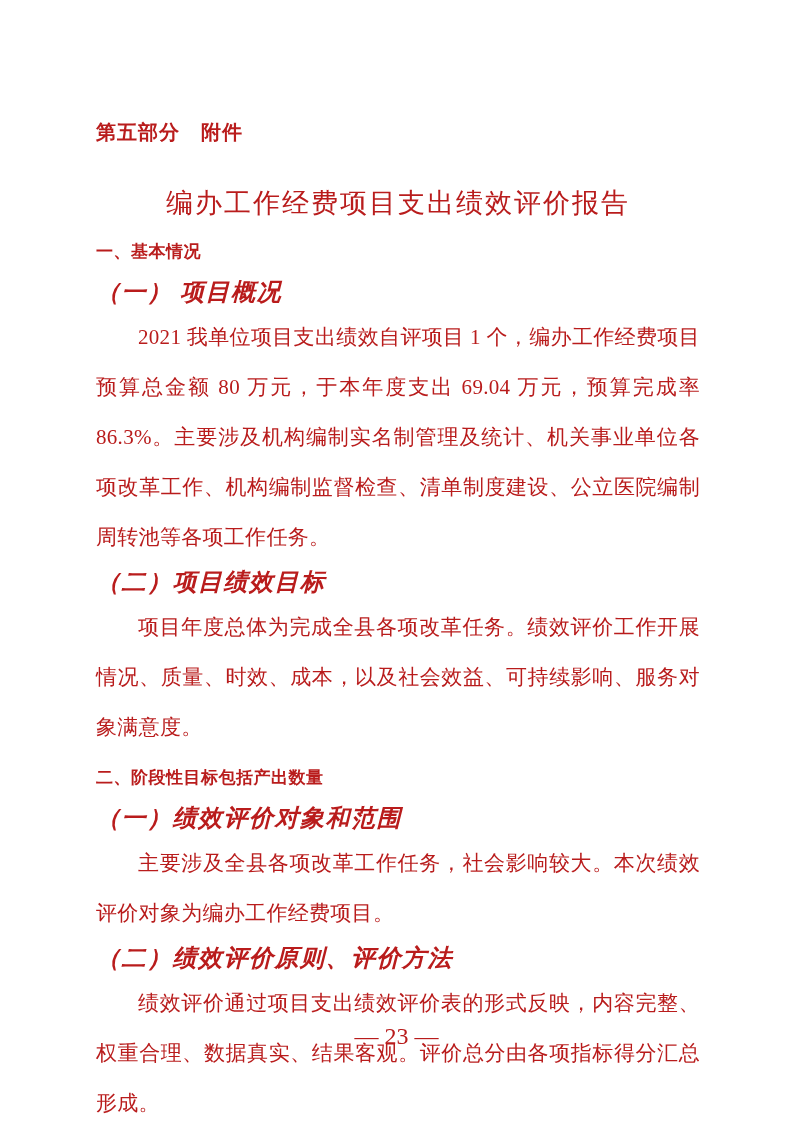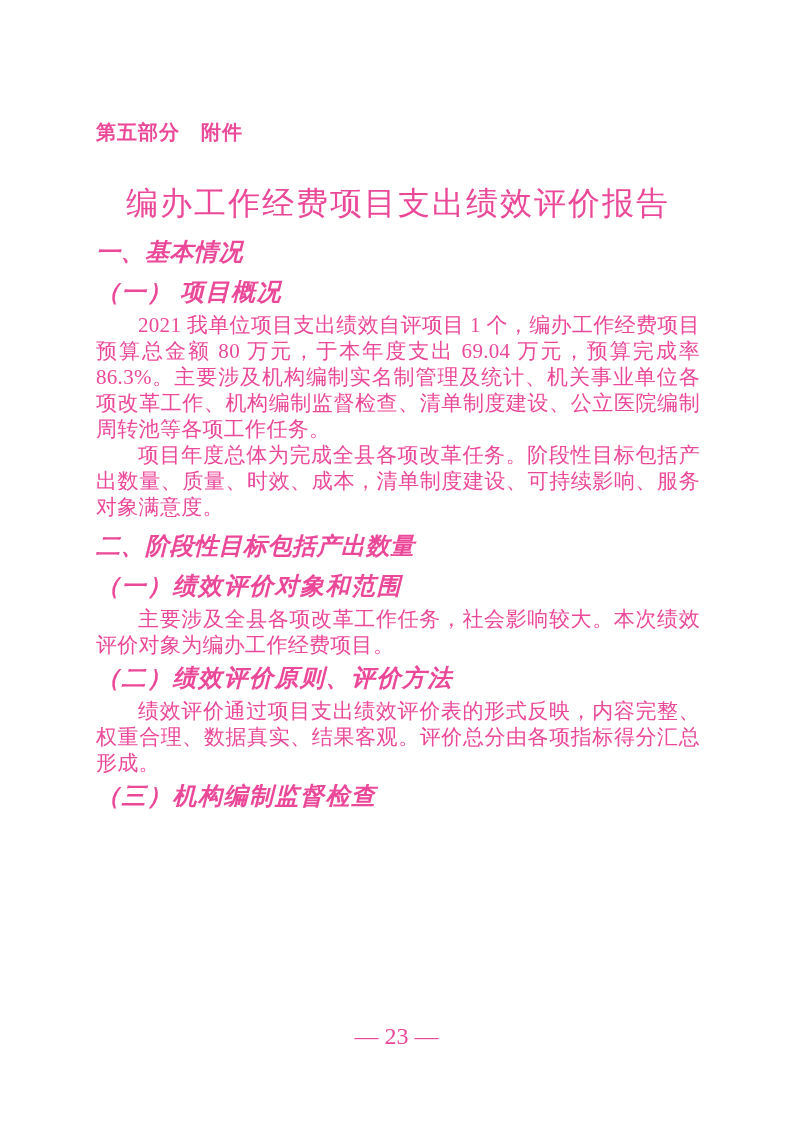--- a/index.html
+++ b/index.html
@@ -5,62 +5,61 @@
   html, body { margin: 0; padding: 0; background: #e8e8e8; }
   .page {
     position: relative;
     width: 793px;
     height: 1122px;
     margin: 0 auto;
     background: #ffffff;
     box-sizing: border-box;
     padding: 112px 93px 0 96px;
     font-family: "Liberation Serif", "DejaVu Serif", serif;
-    color: #ec4899;
+    color: #b91c1c;
     overflow: hidden;
   }
   .part-heading {
     font-family: "Liberation Sans", "DejaVu Sans", sans-serif;
     font-weight: bold;
     font-size: 20px;
     line-height: 40px;
     letter-spacing: 1px;
   }
   .doc-title {
     margin: 28px 0 0 0;
     text-align: center;
-    font-size: 32px;
+    font-size: 27px;
     font-weight: 500;
     letter-spacing: 2px;
     line-height: 46px;
     font-family: "Liberation Serif", "DejaVu Serif", serif;
   }
   .sec-h1 {
     margin: 6px 0 0 0;
     font-family: "Liberation Sans", "DejaVu Sans", sans-serif;
     font-weight: bold;
-    font-size: 24px;
+    font-size: 17px;
     line-height: 40px;
     letter-spacing: 0.5px;
-    font-style: italic;
   }
   .sec-h1.first { margin-top: 6px; }
   .sec-h2 {
     margin: 0;
     font-family: "Liberation Serif", "DejaVu Serif", serif;
     font-weight: bold;
     font-style: italic;
     font-size: 24px;
     line-height: 40px;
     letter-spacing: 1.5px;
   }
   .body-para {
     margin: 0;
     font-size: 21px;
-    line-height: 26px;
+    line-height: 50px;
     text-align: justify;
     text-justify: inter-ideograph;
     text-indent: 2em;
     letter-spacing: 0.3px;
   }
   .page-number {
     position: absolute;
     top: 1022px;
     left: 0;
     width: 100%;
@@ -78,22 +77,23 @@
   <div class="part-heading">第五部分　附件</div>
 
   <h1 class="doc-title">编办工作经费项目支出绩效评价报告</h1>
 
   <h2 class="sec-h1 first">一、基本情况</h2>
 
   <h3 class="sec-h2">（一） 项目概况</h3>
 
   <p class="body-para">2021 我单位项目支出绩效自评项目 1 个，编办工作经费项目预算总金额 80 万元，于本年度支出 69.04 万元，预算完成率 86.3%。主要涉及机构编制实名制管理及统计、机关事业单位各项改革工作、机构编制监督检查、清单制度建设、公立医院编制周转池等各项工作任务。</p>
 
+  <h3 class="sec-h2">（二）项目绩效目标</h3>
 
-  <p class="body-para">项目年度总体为完成全县各项改革任务。阶段性目标包括产出数量、质量、时效、成本，清单制度建设、可持续影响、服务对象满意度。</p>
+  <p class="body-para">项目年度总体为完成全县各项改革任务。绩效评价工作开展情况、质量、时效、成本，以及社会效益、可持续影响、服务对象满意度。</p>
 
   <h2 class="sec-h1">二、阶段性目标包括产出数量</h2>
 
   <h3 class="sec-h2">（一）绩效评价对象和范围</h3>
 
   <p class="body-para">主要涉及全县各项改革工作任务，社会影响较大。本次绩效评价对象为编办工作经费项目。</p>
 
   <h3 class="sec-h2">（二）绩效评价原则、评价方法</h3>
 
   <p class="body-para">绩效评价通过项目支出绩效评价表的形式反映，内容完整、权重合理、数据真实、结果客观。评价总分由各项指标得分汇总形成。</p>

